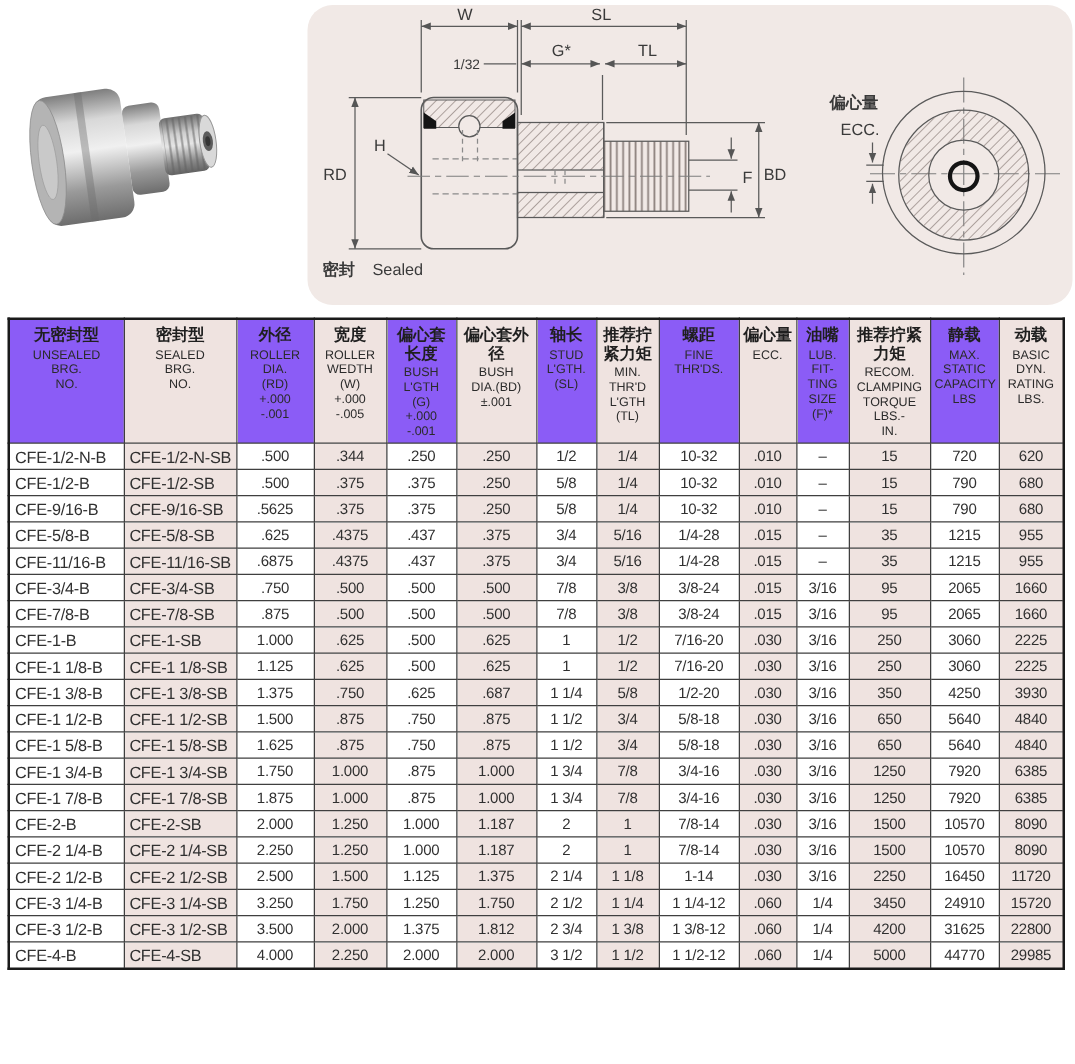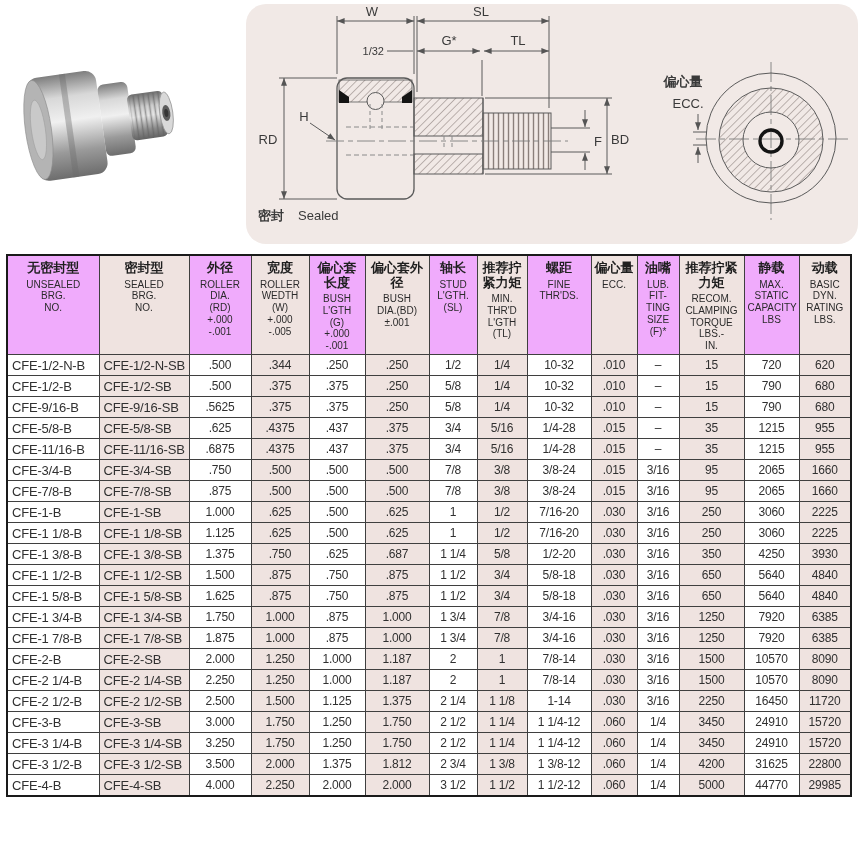--- a/index.html
+++ b/index.html
@@ -24,21 +24,21 @@
   table{
     border-collapse:collapse;table-layout:fixed;width:846px;
     border:2px solid #1a1a1a;background:#ffffff;
   }
   th,td{
     border:1px solid #3f3f3f;text-align:center;overflow:hidden;
     white-space:normal;
   }
   th{
     vertical-align:top;padding:5px 3px 2px 3px;height:86px;
-    font-weight:normal;background:#f0abfc;
+    font-weight:normal;background:#8b5cf6;
   }
   td{
     height:20px;font-size:12px;padding:0 1px;color:#303030;
     letter-spacing:-0.2px;background:#ffffff;white-space:nowrap;
   }
   td.pn{text-align:left;padding-left:4px;font-size:13px;}
   th.tint,td.tint{background:#efe3e0;}
   .cn{font-size:13px;font-weight:bold;line-height:1.12;color:#1f1f1f;}
   .en{font-size:10px;line-height:1.18;margin-top:3px;color:#2b2b2b;letter-spacing:0;}
 </style>
@@ -595,36 +595,20 @@
           <td>2 1/4</td>
           <td class="tint">1 1/8</td>
           <td>1-14</td>
           <td class="tint">.030</td>
           <td>3/16</td>
           <td class="tint">2250</td>
           <td>16450</td>
           <td class="tint">11720</td>
         </tr>
         <tr>
-          <td class="pn">CFE-3-B</td>
-          <td class="tint pn">CFE-3-SB</td>
-          <td>3.000</td>
-          <td class="tint">1.750</td>
-          <td>1.250</td>
-          <td class="tint">1.750</td>
-          <td>2 1/2</td>
-          <td class="tint">1 1/4</td>
-          <td>1 1/4-12</td>
-          <td class="tint">.060</td>
-          <td>1/4</td>
-          <td class="tint">3450</td>
-          <td>24910</td>
-          <td class="tint">15720</td>
-        </tr>
-        <tr>
           <td class="pn">CFE-3 1/4-B</td>
           <td class="tint pn">CFE-3 1/4-SB</td>
           <td>3.250</td>
           <td class="tint">1.750</td>
           <td>1.250</td>
           <td class="tint">1.750</td>
           <td>2 1/2</td>
           <td class="tint">1 1/4</td>
           <td>1 1/4-12</td>
           <td class="tint">.060</td>

